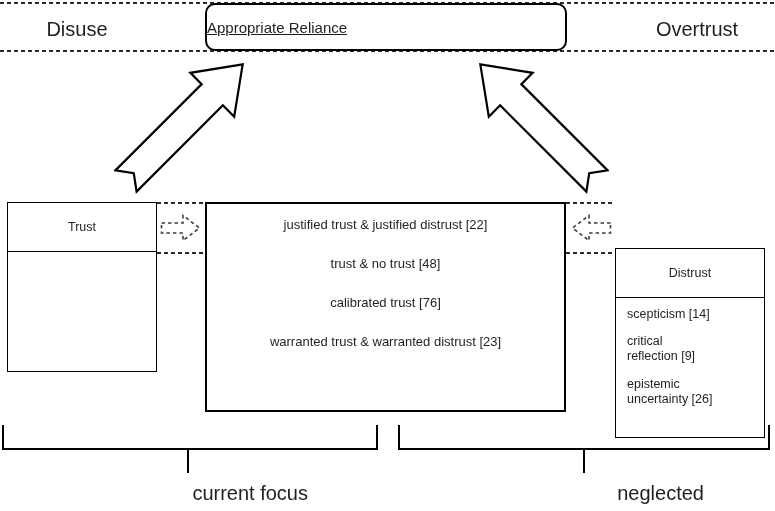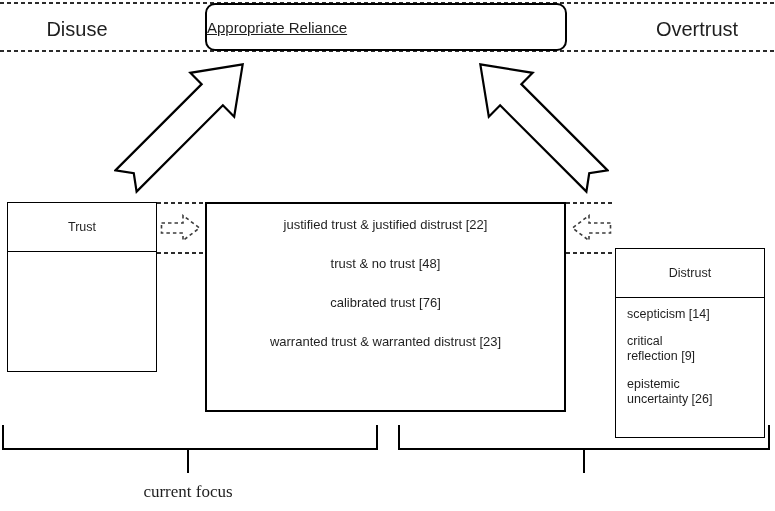--- a/index.html
+++ b/index.html
@@ -57,21 +57,21 @@
 
   .bracket {
     position: absolute; top: 425px; height: 25px; box-sizing: border-box;
     border-left: 2px solid #000; border-right: 2px solid #000; border-bottom: 2px solid #000;
   }
   .bracket-left { left: 2px; width: 376px; }
   .bracket-right { left: 398px; width: 372px; }
   .tick { position: absolute; top: 450px; width: 2px; height: 23px; background: #000; }
   .tick-left { left: 187px; }
   .tick-right { left: 583px; }
-  .bracket-label { position: absolute; top: 482px; width: 240px; text-align: center; font-size: 17px; font-family: Liberation Serif, serif; }
+  .bracket-label { position: absolute; top: 482px; width: 240px; text-align: right; font-size: 20px; }
   .bracket-label.left { left: 68px; }
   .bracket-label.right { left: 464px; }
 </style>
 </head>
 <body>
 
 <div class="canvas">
 
   <div class="dash-h dash-top"></div>
   <div class="dash-h dash-mid"></div>
@@ -129,14 +129,15 @@
 uncertainty [26]</div>
       </div>
   </div>
 
   <div class="bracket bracket-left"></div>
   <div class="tick tick-left"></div>
   <div class="bracket-label left">current focus</div>
 
   <div class="bracket bracket-right"></div>
   <div class="tick tick-right"></div>
+  <div class="bracket-label right">neglected</div>
 
 </div>
 
 </body></html>

